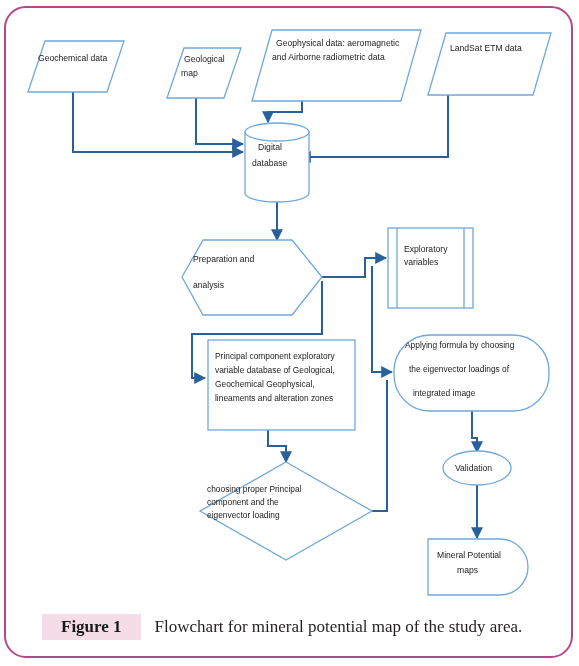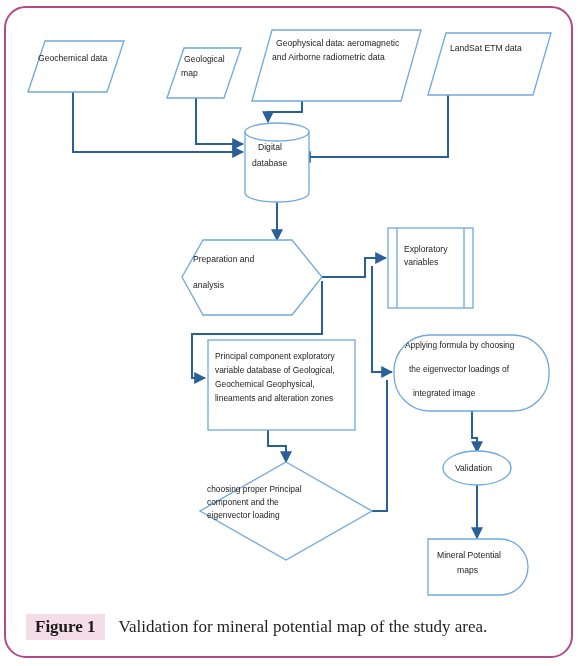--- a/index.html
+++ b/index.html
@@ -4,21 +4,21 @@
 <style>
   html,body{margin:0;padding:0;background:#ffffff;}
   body{font-family:"Liberation Sans",sans-serif;}
   #page{position:relative;width:579px;height:666px;background:#ffffff;overflow:hidden;}
   #frame{position:absolute;left:4px;top:6px;width:569px;height:652px;
          border:2.5px solid #b34a87;border-radius:22px;box-sizing:border-box;background:#fff;}
   #chart-area{position:absolute;left:0;top:0;width:579px;height:600px;}
   #caption{position:absolute;left:26px;top:604px;width:530px;height:46px;
            display:flex;align-items:center;gap:14px;}
   #caption .figlabel{background:#f4dde8;color:#1a1a1a;font-family:"Liberation Serif",serif;
-           font-weight:bold;font-size:17px;padding:3px 9px;white-space:nowrap;}
+           font-weight:bold;font-size:17px;padding:3px 19px;white-space:nowrap;margin-left:16px;}
   #caption .captext{font-family:"Liberation Serif",serif;font-size:17px;color:#231f20;}
   svg text{font-family:"Liberation Sans",sans-serif;fill:#1b1b1b;}
 </style>
 </head>
 <body>
 
 <div id="page">
   <div id="frame"></div>
 
   <div id="chart-area">
@@ -121,15 +121,15 @@
         <text x="437" y="558" font-size="8.6" stroke="none">Mineral Potential</text>
         <text x="457" y="573" font-size="8.6" stroke="none">maps</text>
       </g>
 
     </g>
   </svg>
   </div>
 
   <div id="caption">
     <span class="figlabel">Figure 1</span>
-    <span class="captext">Validation for mineral potential map of the study area.</span>
+    <span class="captext">Flowchart for mineral potential map of the study area.</span>
   </div>
 </div>
 
 </body></html>

